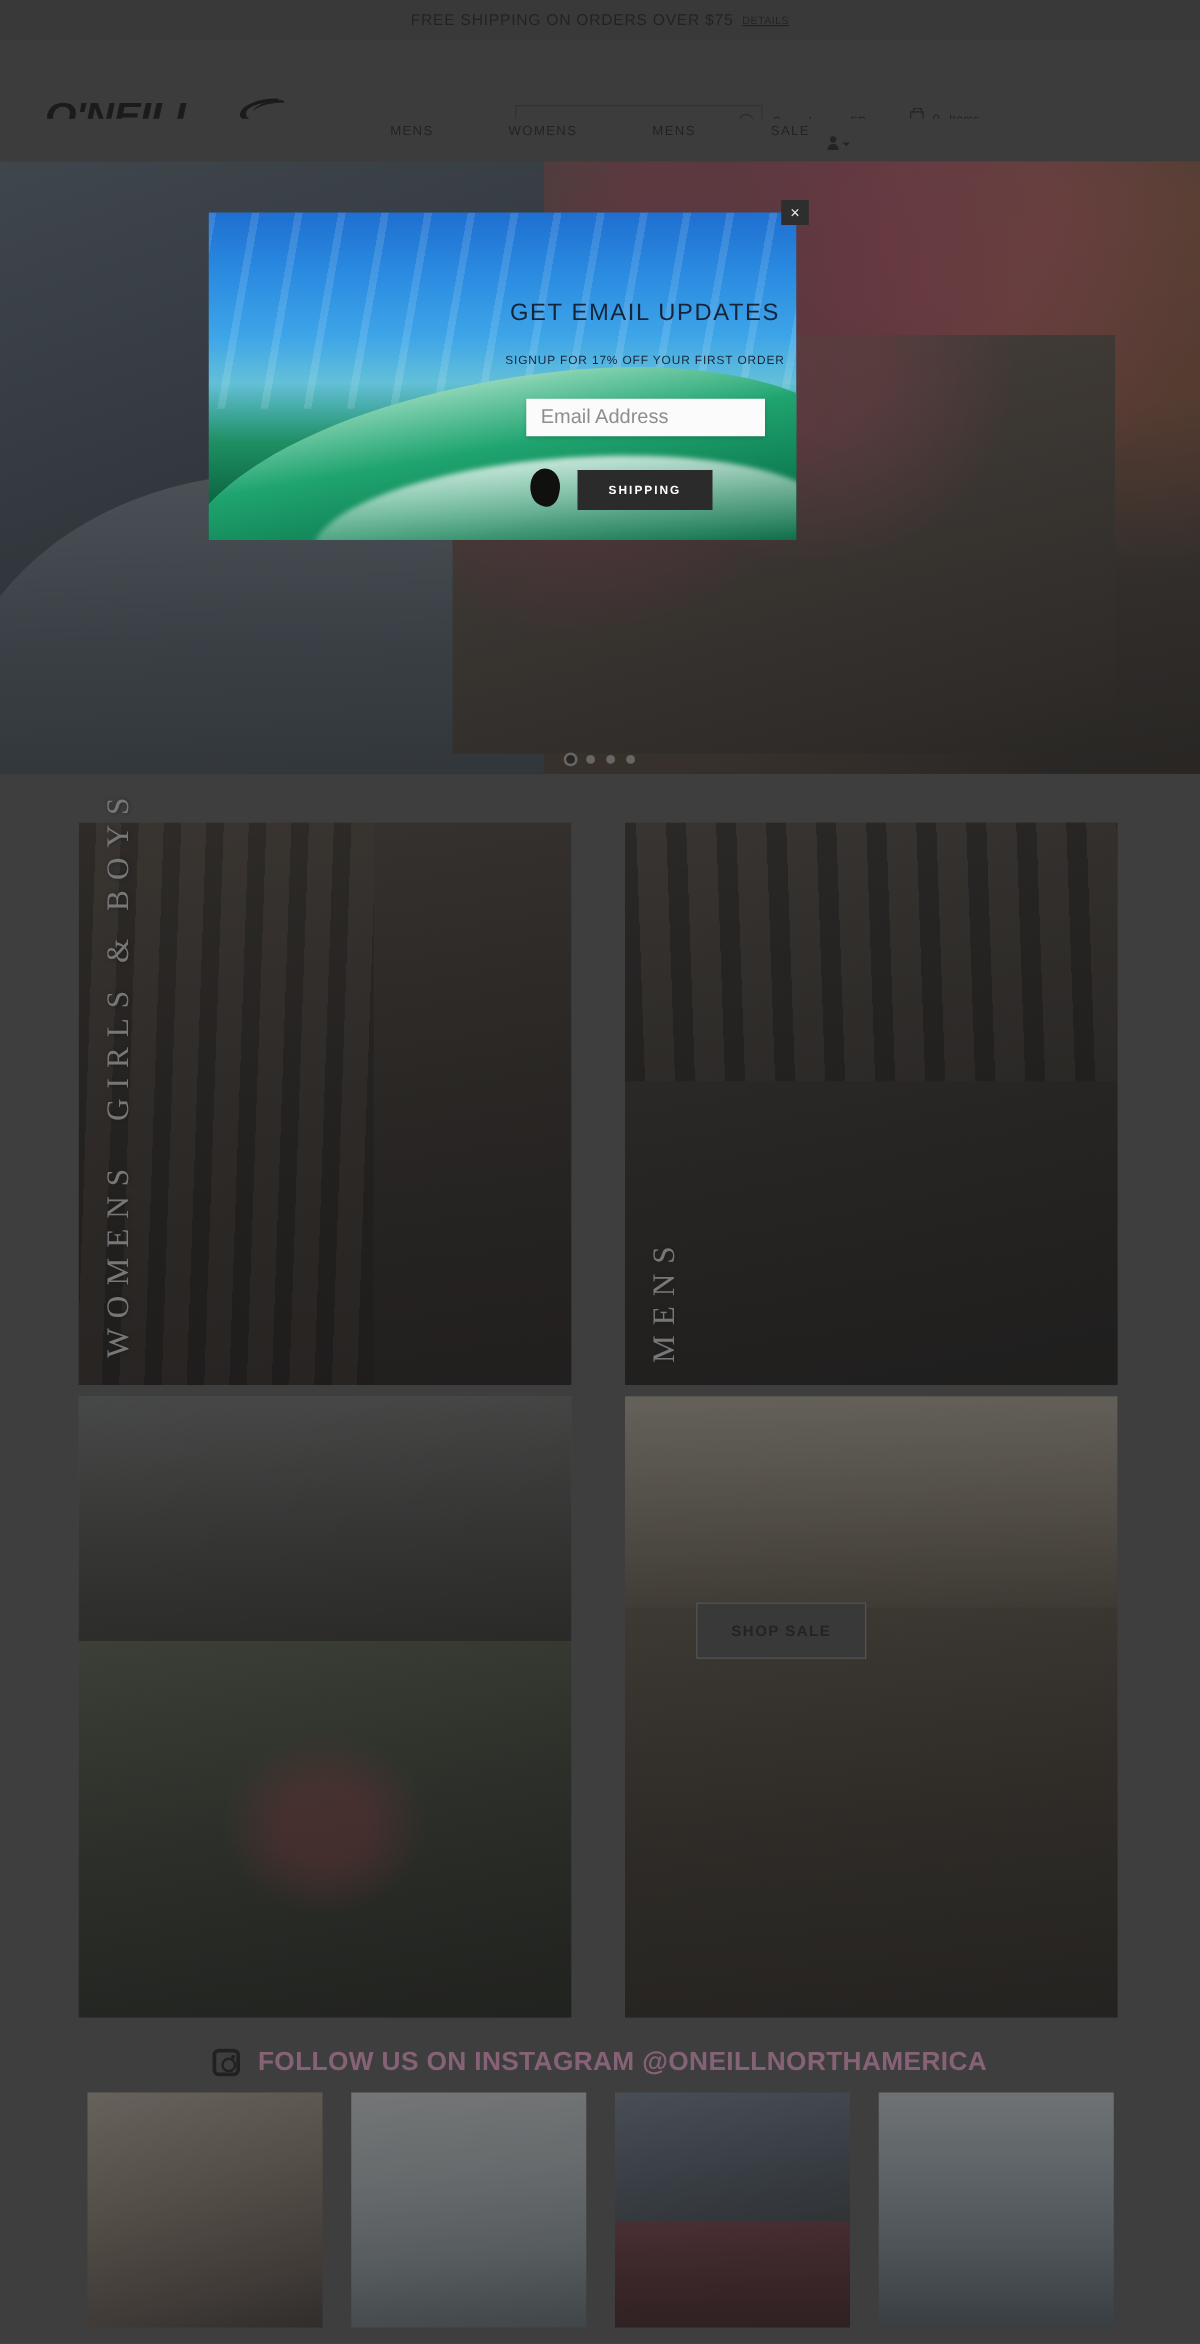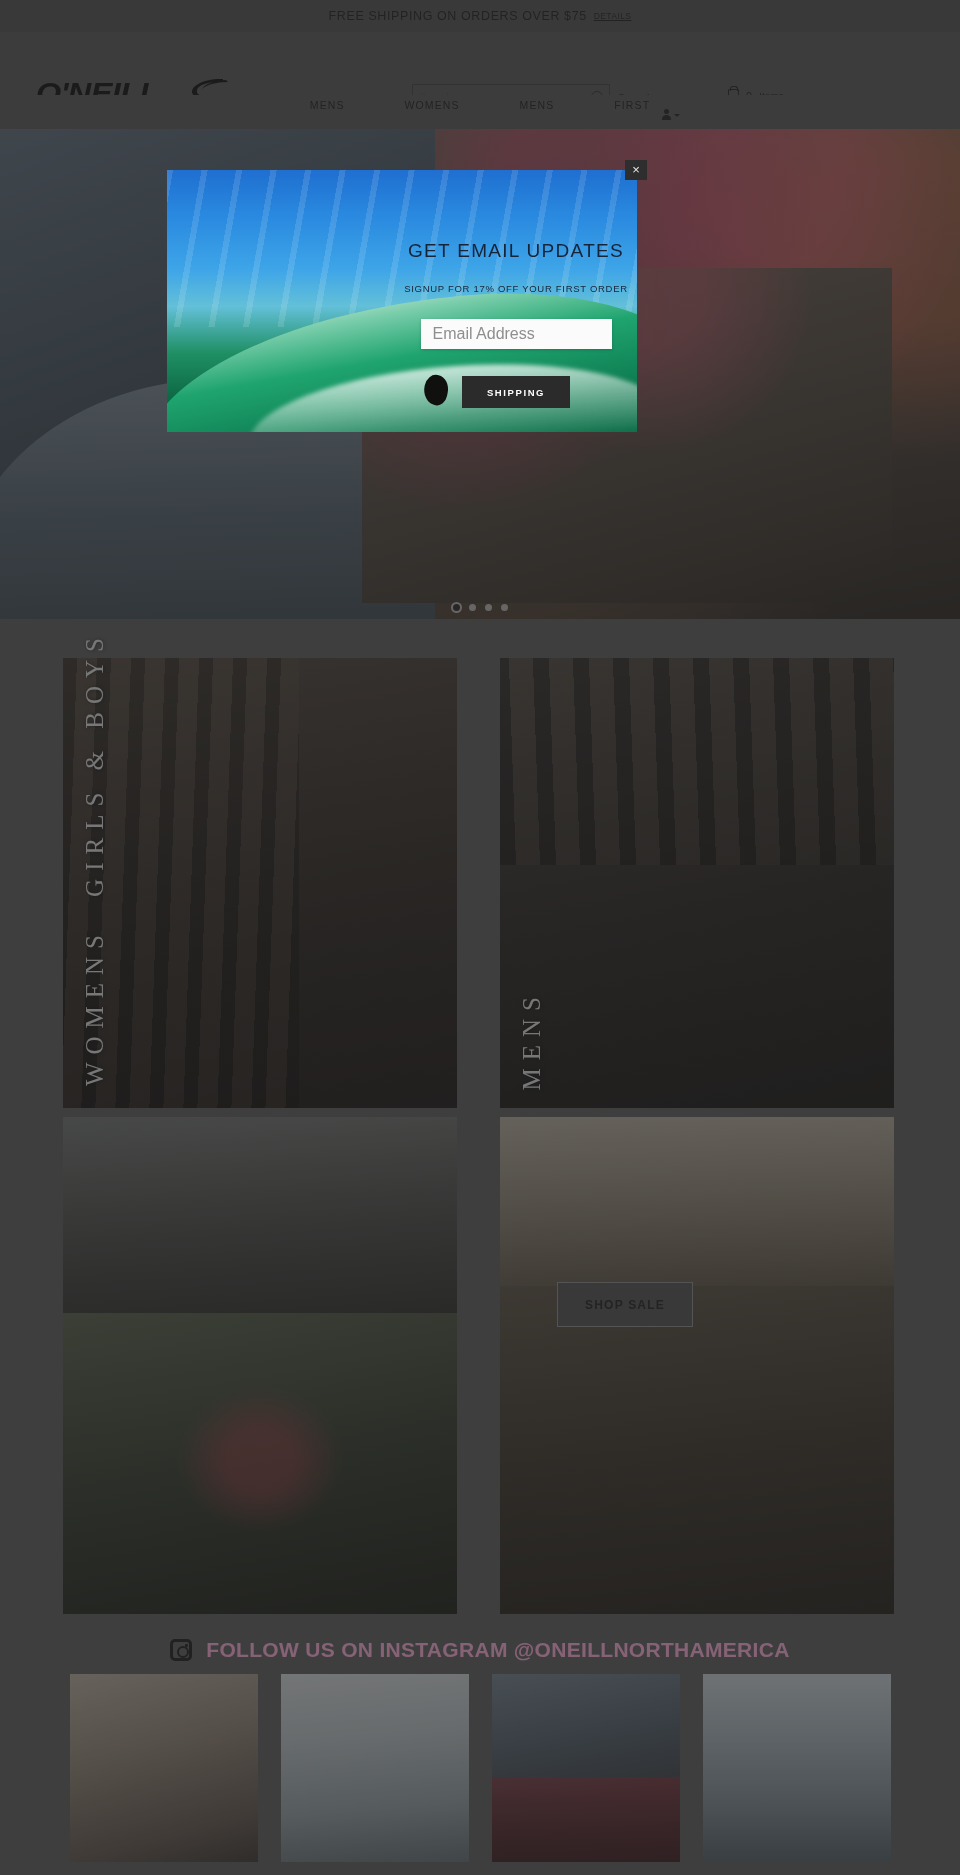--- a/index.html
+++ b/index.html
@@ -559,21 +559,21 @@
       <span class="bag-icon"></span>
       <span class="cart-count">0</span>
       <span class="cart-items">Items</span>
     </div>
   </div>
 
   <div class="mainnav">
     <a href="#">MENS</a>
     <a href="#">WOMENS</a>
     <a href="#">MENS</a>
-    <a href="#">FIRST</a>
+    <a href="#">SALE</a>
 
     <div class="account">
       <span class="person-icon"></span>
       <span class="chev"></span>
     </div>
   </div>
 
   <div class="hero">
     <div class="hero-img"></div>
     <div class="hero-left"></div>

